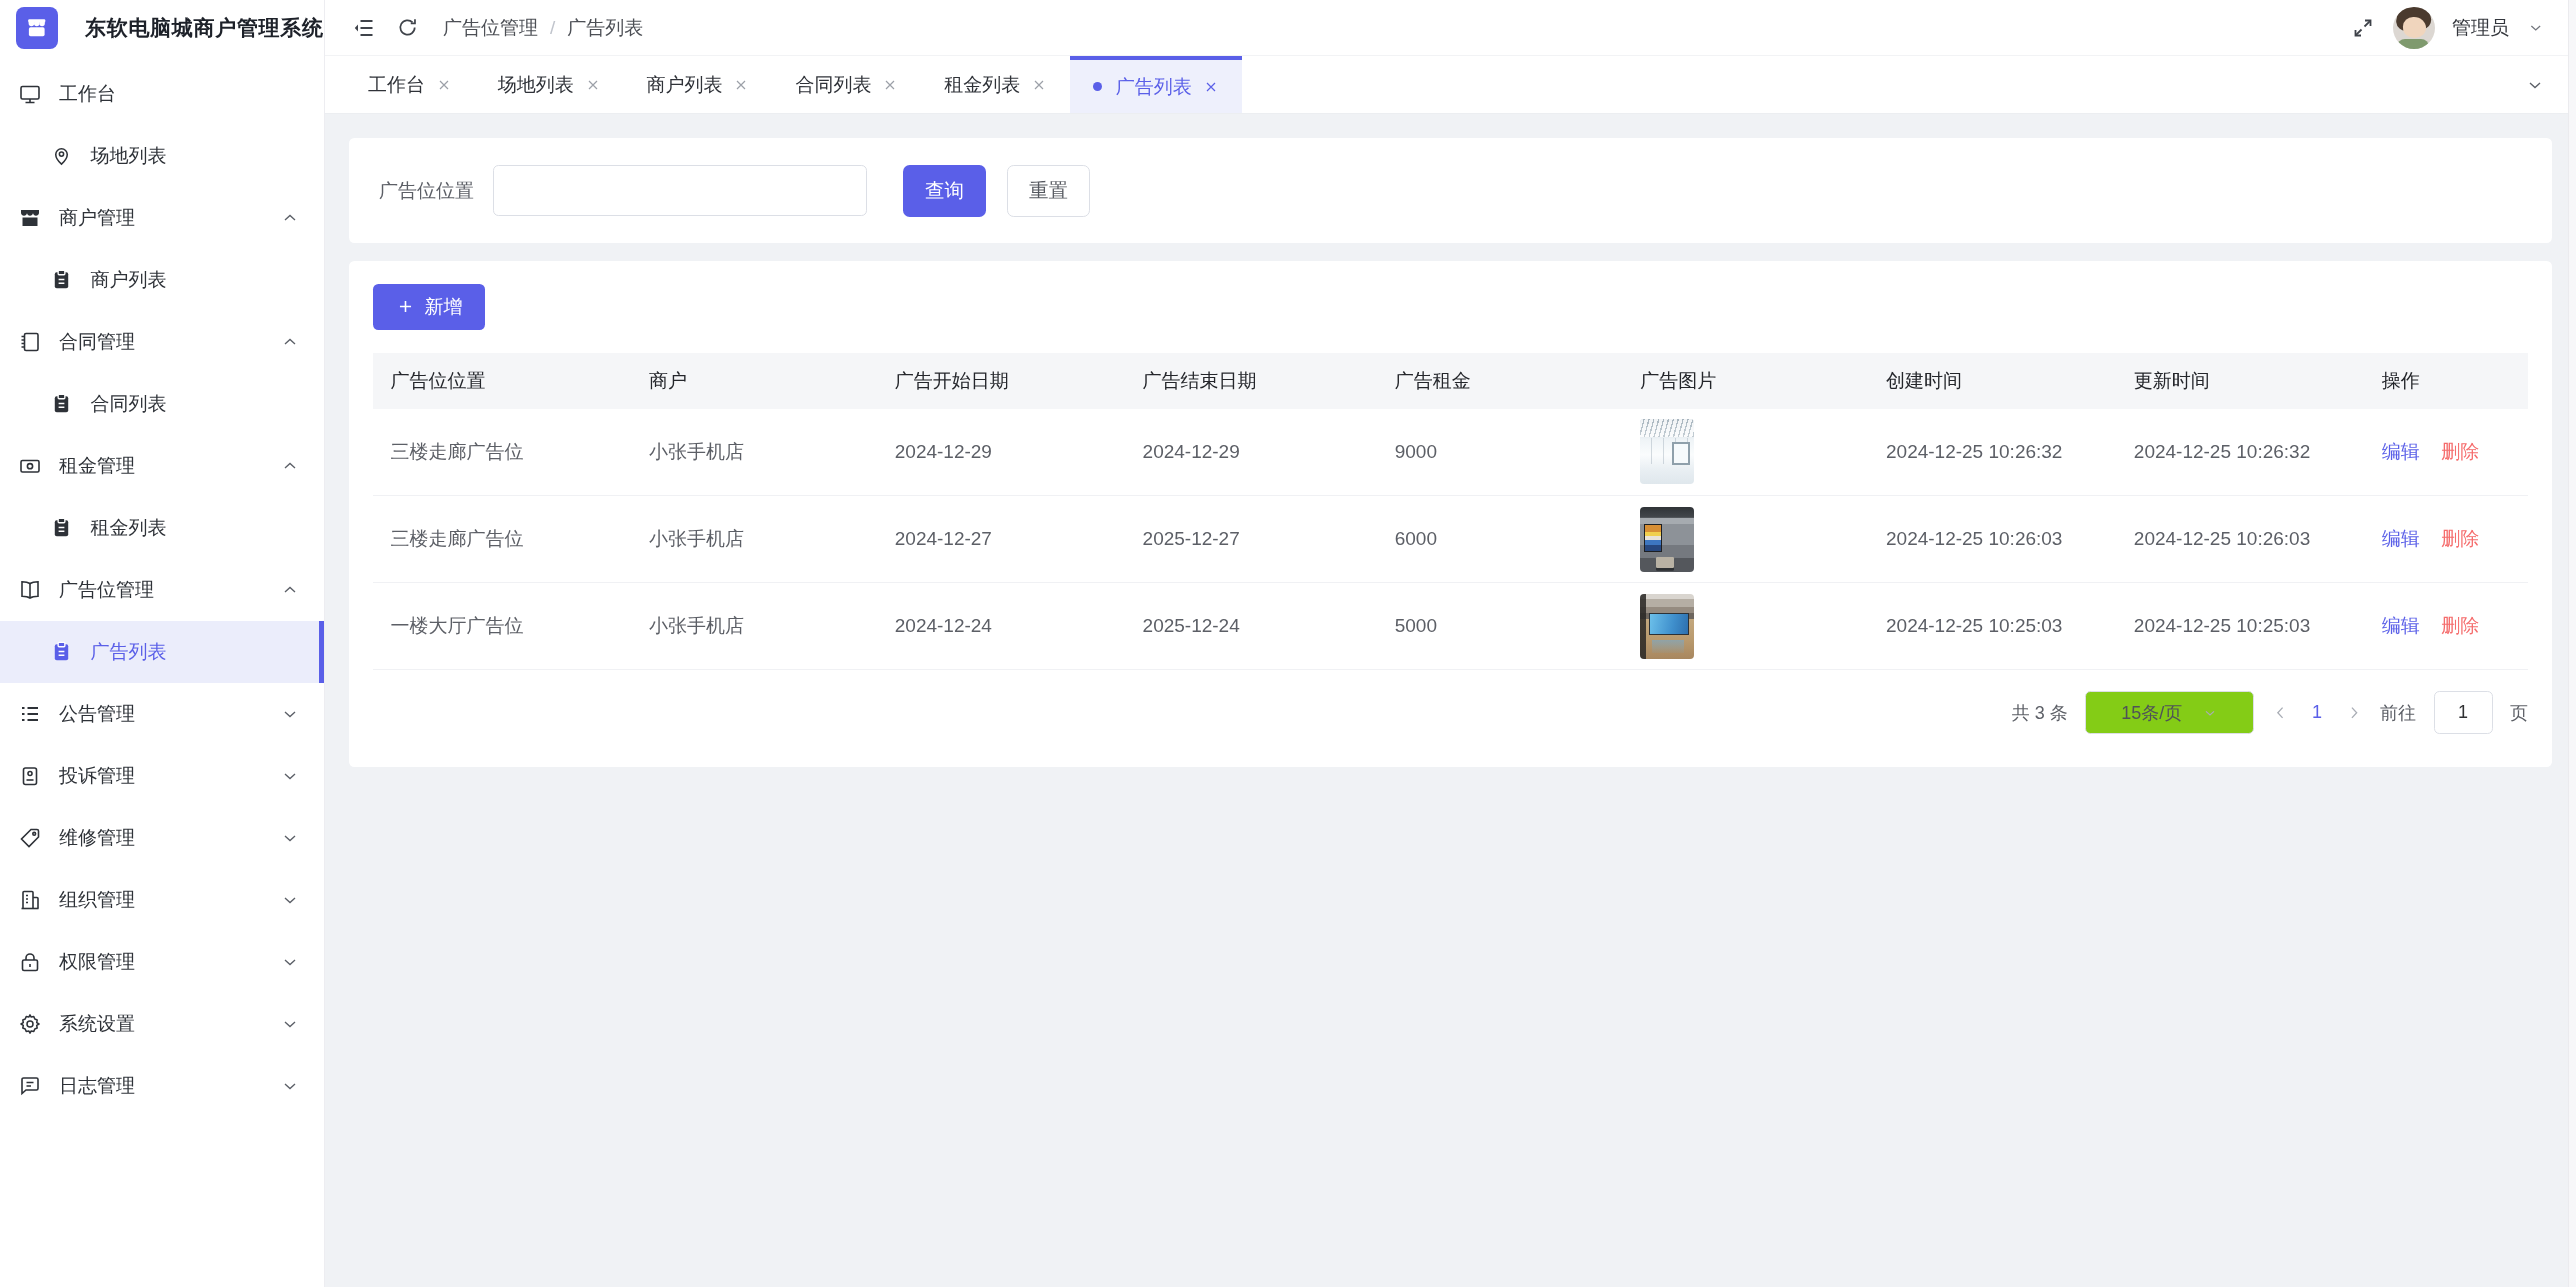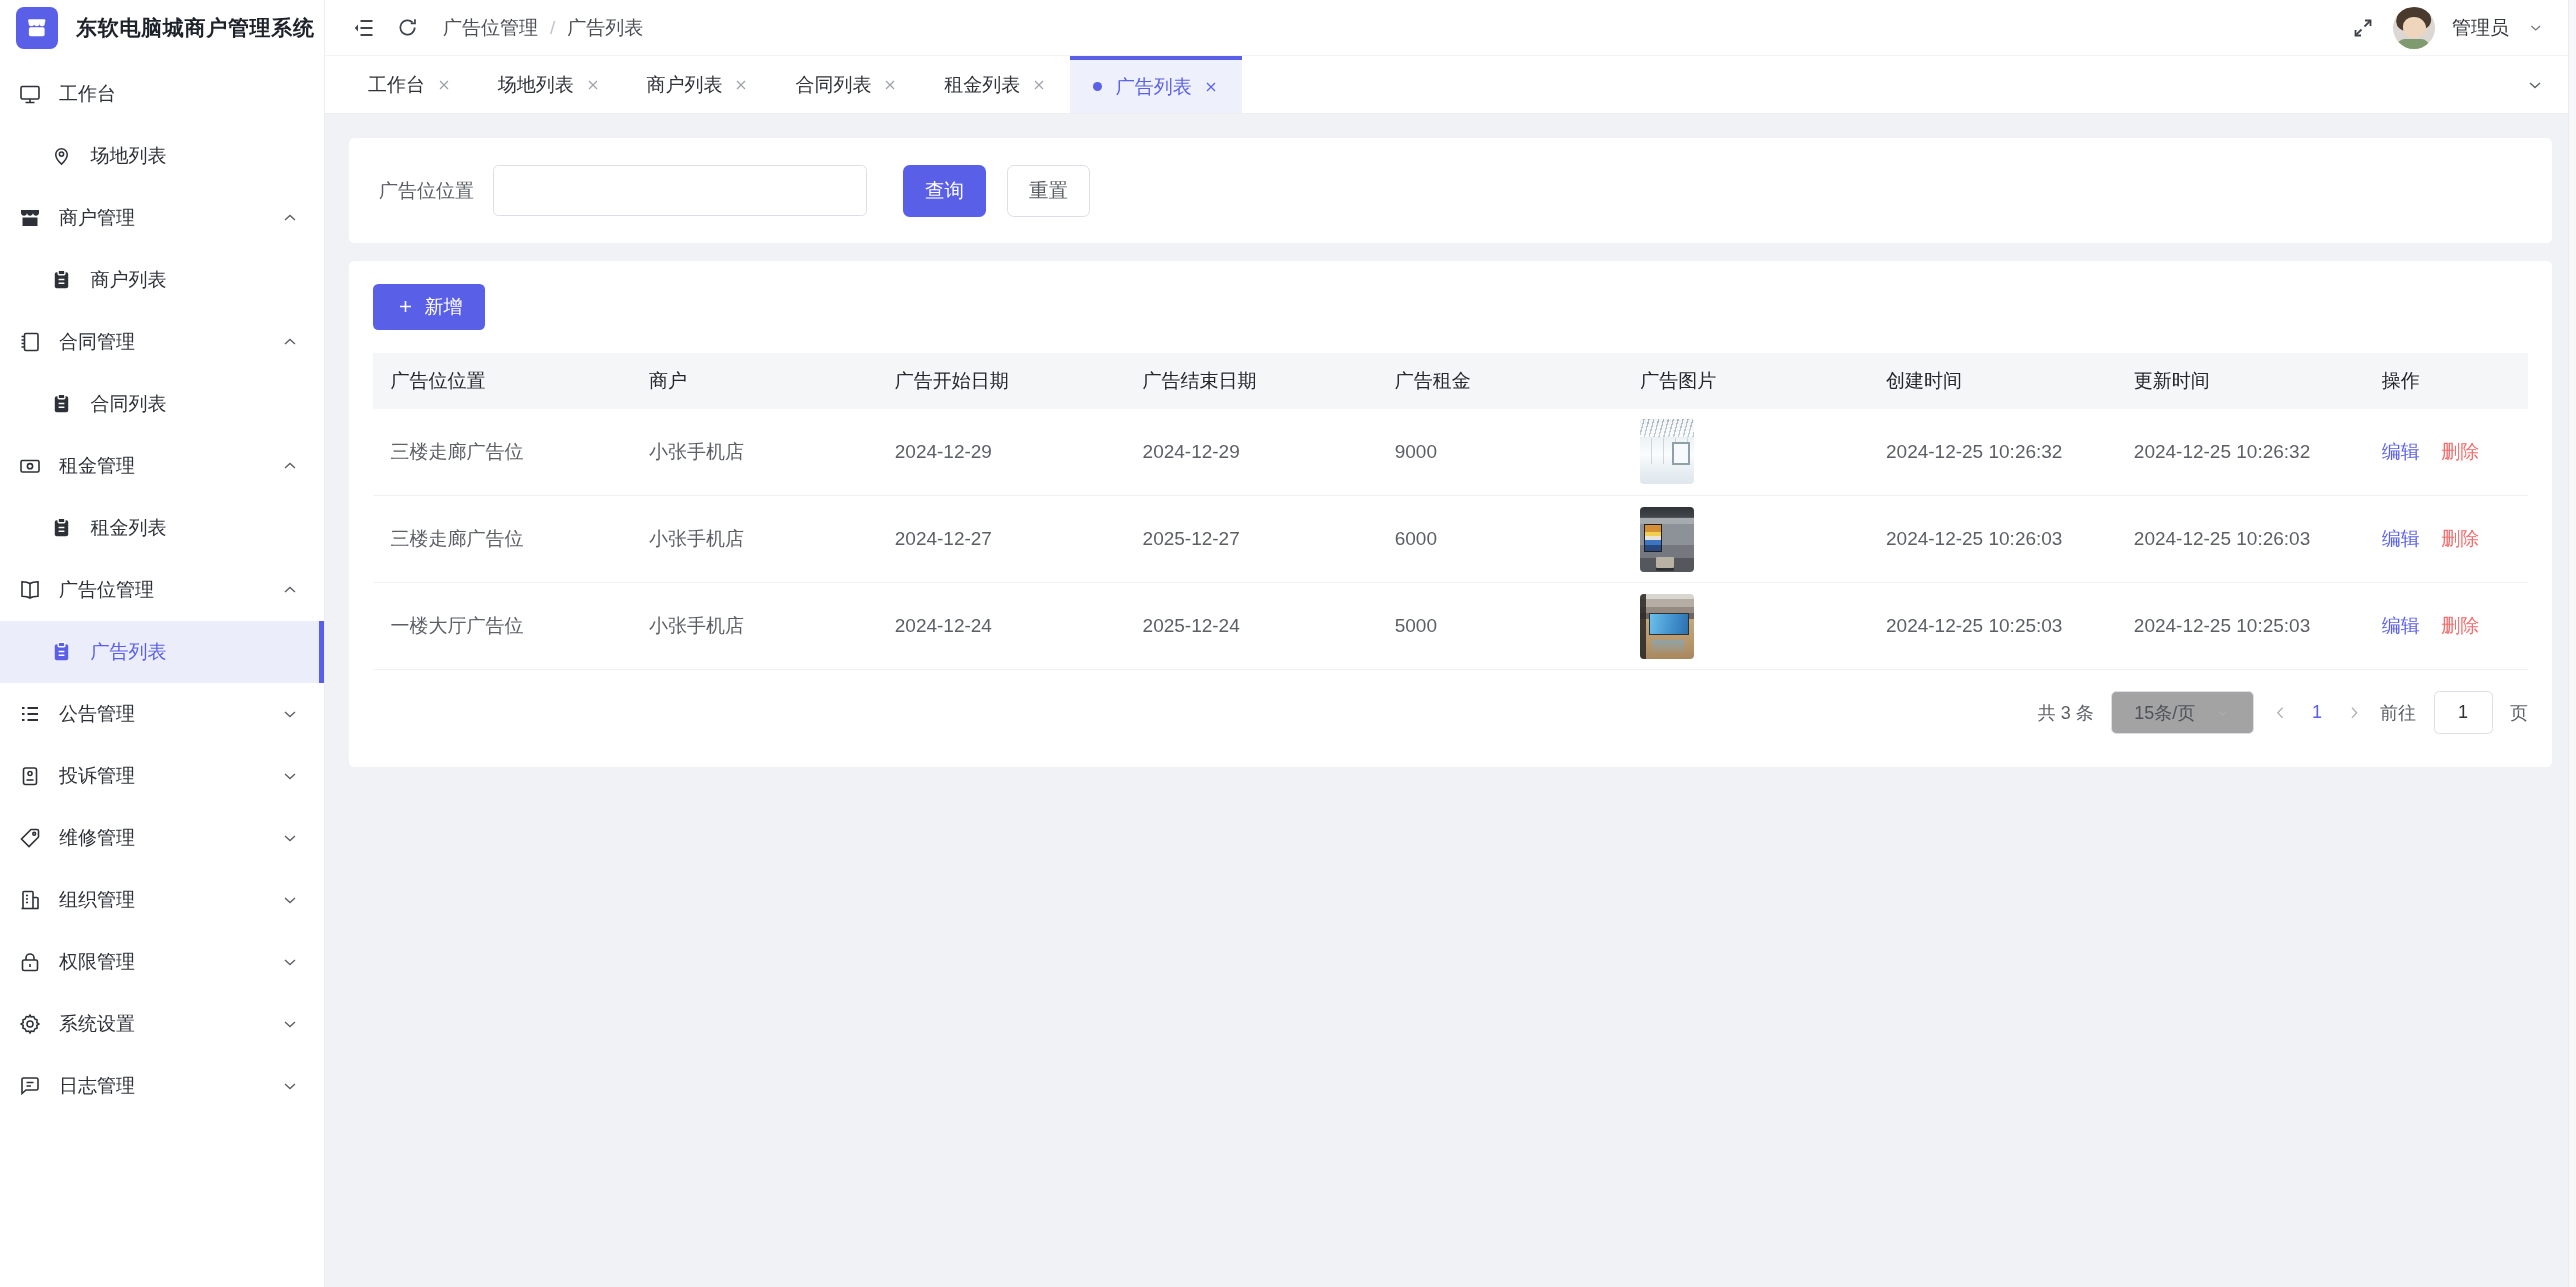--- a/index.html
+++ b/index.html
@@ -8,21 +8,21 @@
     --page-bg:#f0f2f5; --line:#f0f1f4;
   }
   *{box-sizing:border-box;margin:0;padding:0;}
   html,body{width:2576px;height:1287px;overflow:hidden;}
   body{font-family:"Liberation Sans","DejaVu Sans",sans-serif;font-size:19px;color:var(--text-main);background:#fff;}
   svg{display:block;}
   .app{display:flex;width:2576px;height:1287px;}
 
   
   .sidebar{width:325px;flex:0 0 325px;background:#fff;border-right:1.3px solid #ededf1;display:flex;flex-direction:column;position:relative;}
-  .logo-row{height:56px;display:flex;align-items:center;padding-left:16px;gap:18px;flex:0 0 auto;}
+  .logo-row{height:56px;display:flex;align-items:center;padding-left:16px;gap:27px;flex:0 0 auto;}
   .logo-badge{width:42px;height:42px;border-radius:8px;background:var(--accent);display:flex;align-items:center;justify-content:center;}
   .logo-title{font-size:21px;font-weight:700;color:#1d2129;letter-spacing:0.7px;}
   .menu{padding-top:6.7px;}
   .menu-item{height:62px;display:flex;align-items:center;padding:0 24px 0 17.5px;gap:17.5px;font-size:19px;color:#2e3238;cursor:pointer;}
   .menu-item .mi{width:24px;height:24px;flex:0 0 auto;color:#2e3238;}
   .menu-item .label{flex:1;}
   .menu-item .chev{width:20px;height:20px;color:#5b5f67;}
   .menu-child{padding-left:50px;}
   .menu-child .mi{width:23px;height:23px;}
   .menu-child.active{background:#ebedfb;color:var(--accent);position:relative;}
@@ -80,21 +80,21 @@
   .thumb-lobby{background-image:
       linear-gradient(90deg,rgba(40,38,36,.85) 0 6px,transparent 6px),
       linear-gradient(180deg,#d9d5cf 0%,#d9d5cf 8%,#b5aea4 8%,#b5aea4 20%,#958b80 20%,#958b80 30%,#6e665e 30%,#6e665e 38%,#c3a87e 38%,#b99a6e 70%,#a8875f 100%);}
   .thumb-lobby::before{content:"";position:absolute;left:8.7px;top:19px;width:38px;height:20px;background:linear-gradient(100deg,#6cc0ea 0%,#3f8fcc 60%,#2d6fae 100%);border:1.3px solid #2c3136;}
   .thumb-lobby::after{content:"";position:absolute;left:11.4px;bottom:5.4px;width:32px;height:13.4px;background:linear-gradient(180deg,rgba(110,170,215,.55),rgba(110,170,215,.08));}
   .op-link{cursor:pointer;text-decoration:none;}
   .op-edit{color:var(--accent);margin-right:21.5px;}
   .op-del{color:var(--danger);}
 
   .pagination{display:flex;align-items:center;justify-content:flex-end;height:85px;gap:17.5px;font-size:18px;color:#5c5f66;}
-  .page-size{width:143px;height:43px;border:1.3px solid var(--border);border-radius:5.4px;display:flex;align-items:center;justify-content:center;gap:20px;color:#4f5258;cursor:pointer;background:#a3a3a3;}
+  .page-size{width:169px;height:43px;border:1.3px solid var(--border);border-radius:5.4px;display:flex;align-items:center;justify-content:center;gap:20px;color:#4f5258;cursor:pointer;background:#84cc16;}
   .pg-arrow{color:#a9adb5;cursor:pointer;}
   .pg-current{color:var(--accent);font-weight:500;margin:0 5.4px;}
   .goto-input{width:59px;height:43px;border:1.3px solid var(--border);border-radius:5.4px;text-align:center;font-size:18px;color:var(--text-main);outline:none;}
   .page-edge{position:fixed;top:0;right:0;width:8px;height:100%;background:#f7f7f9;border-left:1.3px solid #ebebee;}
 </style>
 </head>
 <body>
 
 <div class="app">
 

